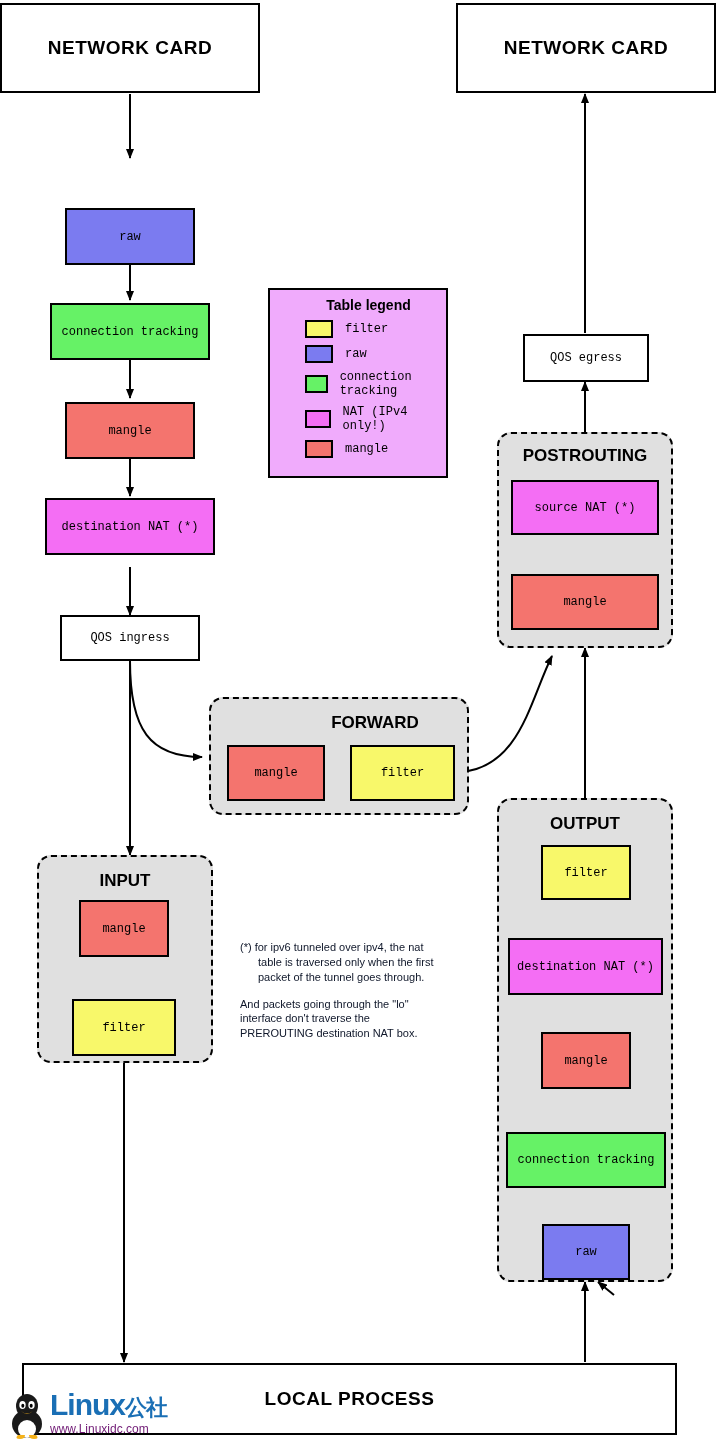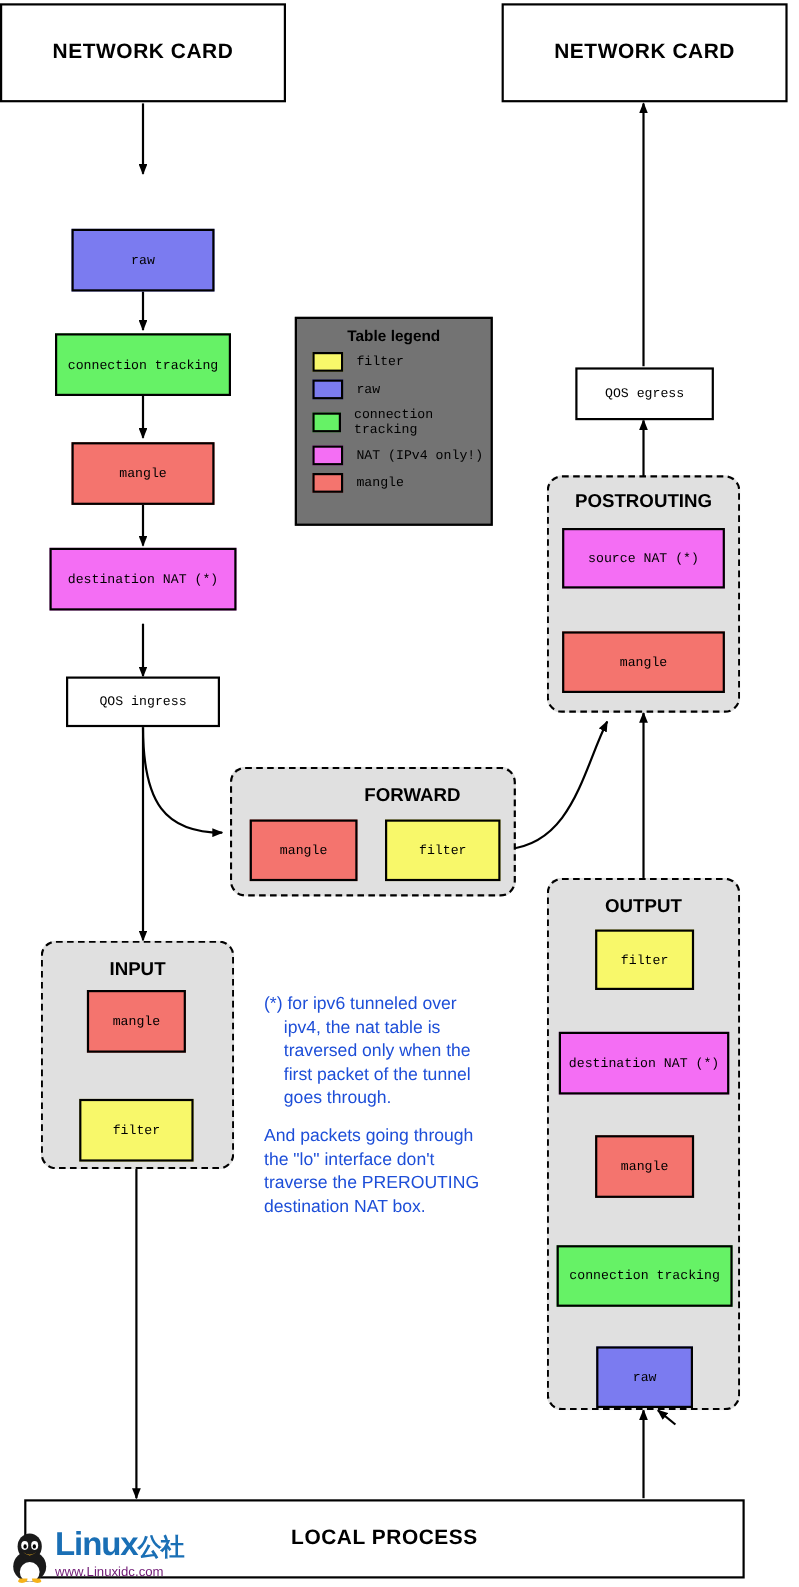--- a/index.html
+++ b/index.html
@@ -14,27 +14,27 @@
   .qos{font-family:"Liberation Mono",monospace;font-size:12px;}
 
   .chaingroup{position:absolute;box-sizing:border-box;border:2px dashed #000;border-radius:14px;
               background:#e0e0e0;}
   .chaintitle{position:absolute;width:100%;text-align:center;font-size:17px;font-weight:bold;color:#000;}
 
   .tablebox{position:absolute;box-sizing:border-box;border:2px solid #000;
             display:flex;align-items:center;justify-content:center;text-align:center;
             font-family:"Liberation Mono",monospace;font-size:12px;color:#000;}
 
-  .legend{position:absolute;box-sizing:border-box;border:2px solid #000;background:#737373;}
+  .legend{position:absolute;box-sizing:border-box;border:2px solid #000;background:#f0abfc;padding-left:21px;}
   .legend-title{text-align:center;font-size:14px;font-weight:bold;margin-top:7px;}
   .legend-row{display:flex;align-items:center;margin:7px 0 0 14px;}
   .legend-swatch{width:28px;height:18px;border:2px solid #000;box-sizing:border-box;}
   .legend-label{font-family:"Liberation Mono",monospace;font-size:12px;margin-left:12px;}
 
-  .note{position:absolute;font-size:16px;color:#1d4ed8;line-height:1.35;width:205px;}
+  .note{position:absolute;font-size:11px;color:#0f172a;line-height:1.35;width:205px;margin-top:38px;}
   .note p{margin:0 0 12px 0;}
   .note .hang{text-indent:-18px;padding-left:18px;}
 
   .watermark{position:absolute;left:6px;top:1390px;width:190px;height:52px;}
   .wm-text{font-family:"Liberation Sans",sans-serif;font-weight:bold;font-size:30px;color:#1a6fb5;
            position:absolute;left:44px;top:-2px;letter-spacing:-1px;}
   .wm-text .cn{color:#1a6fb5;font-size:22px;}
   .wm-sub{position:absolute;left:44px;top:32px;font-size:12px;color:#701a75;}
   .wm-tux{position:absolute;left:0px;top:0px;}
 </style>

